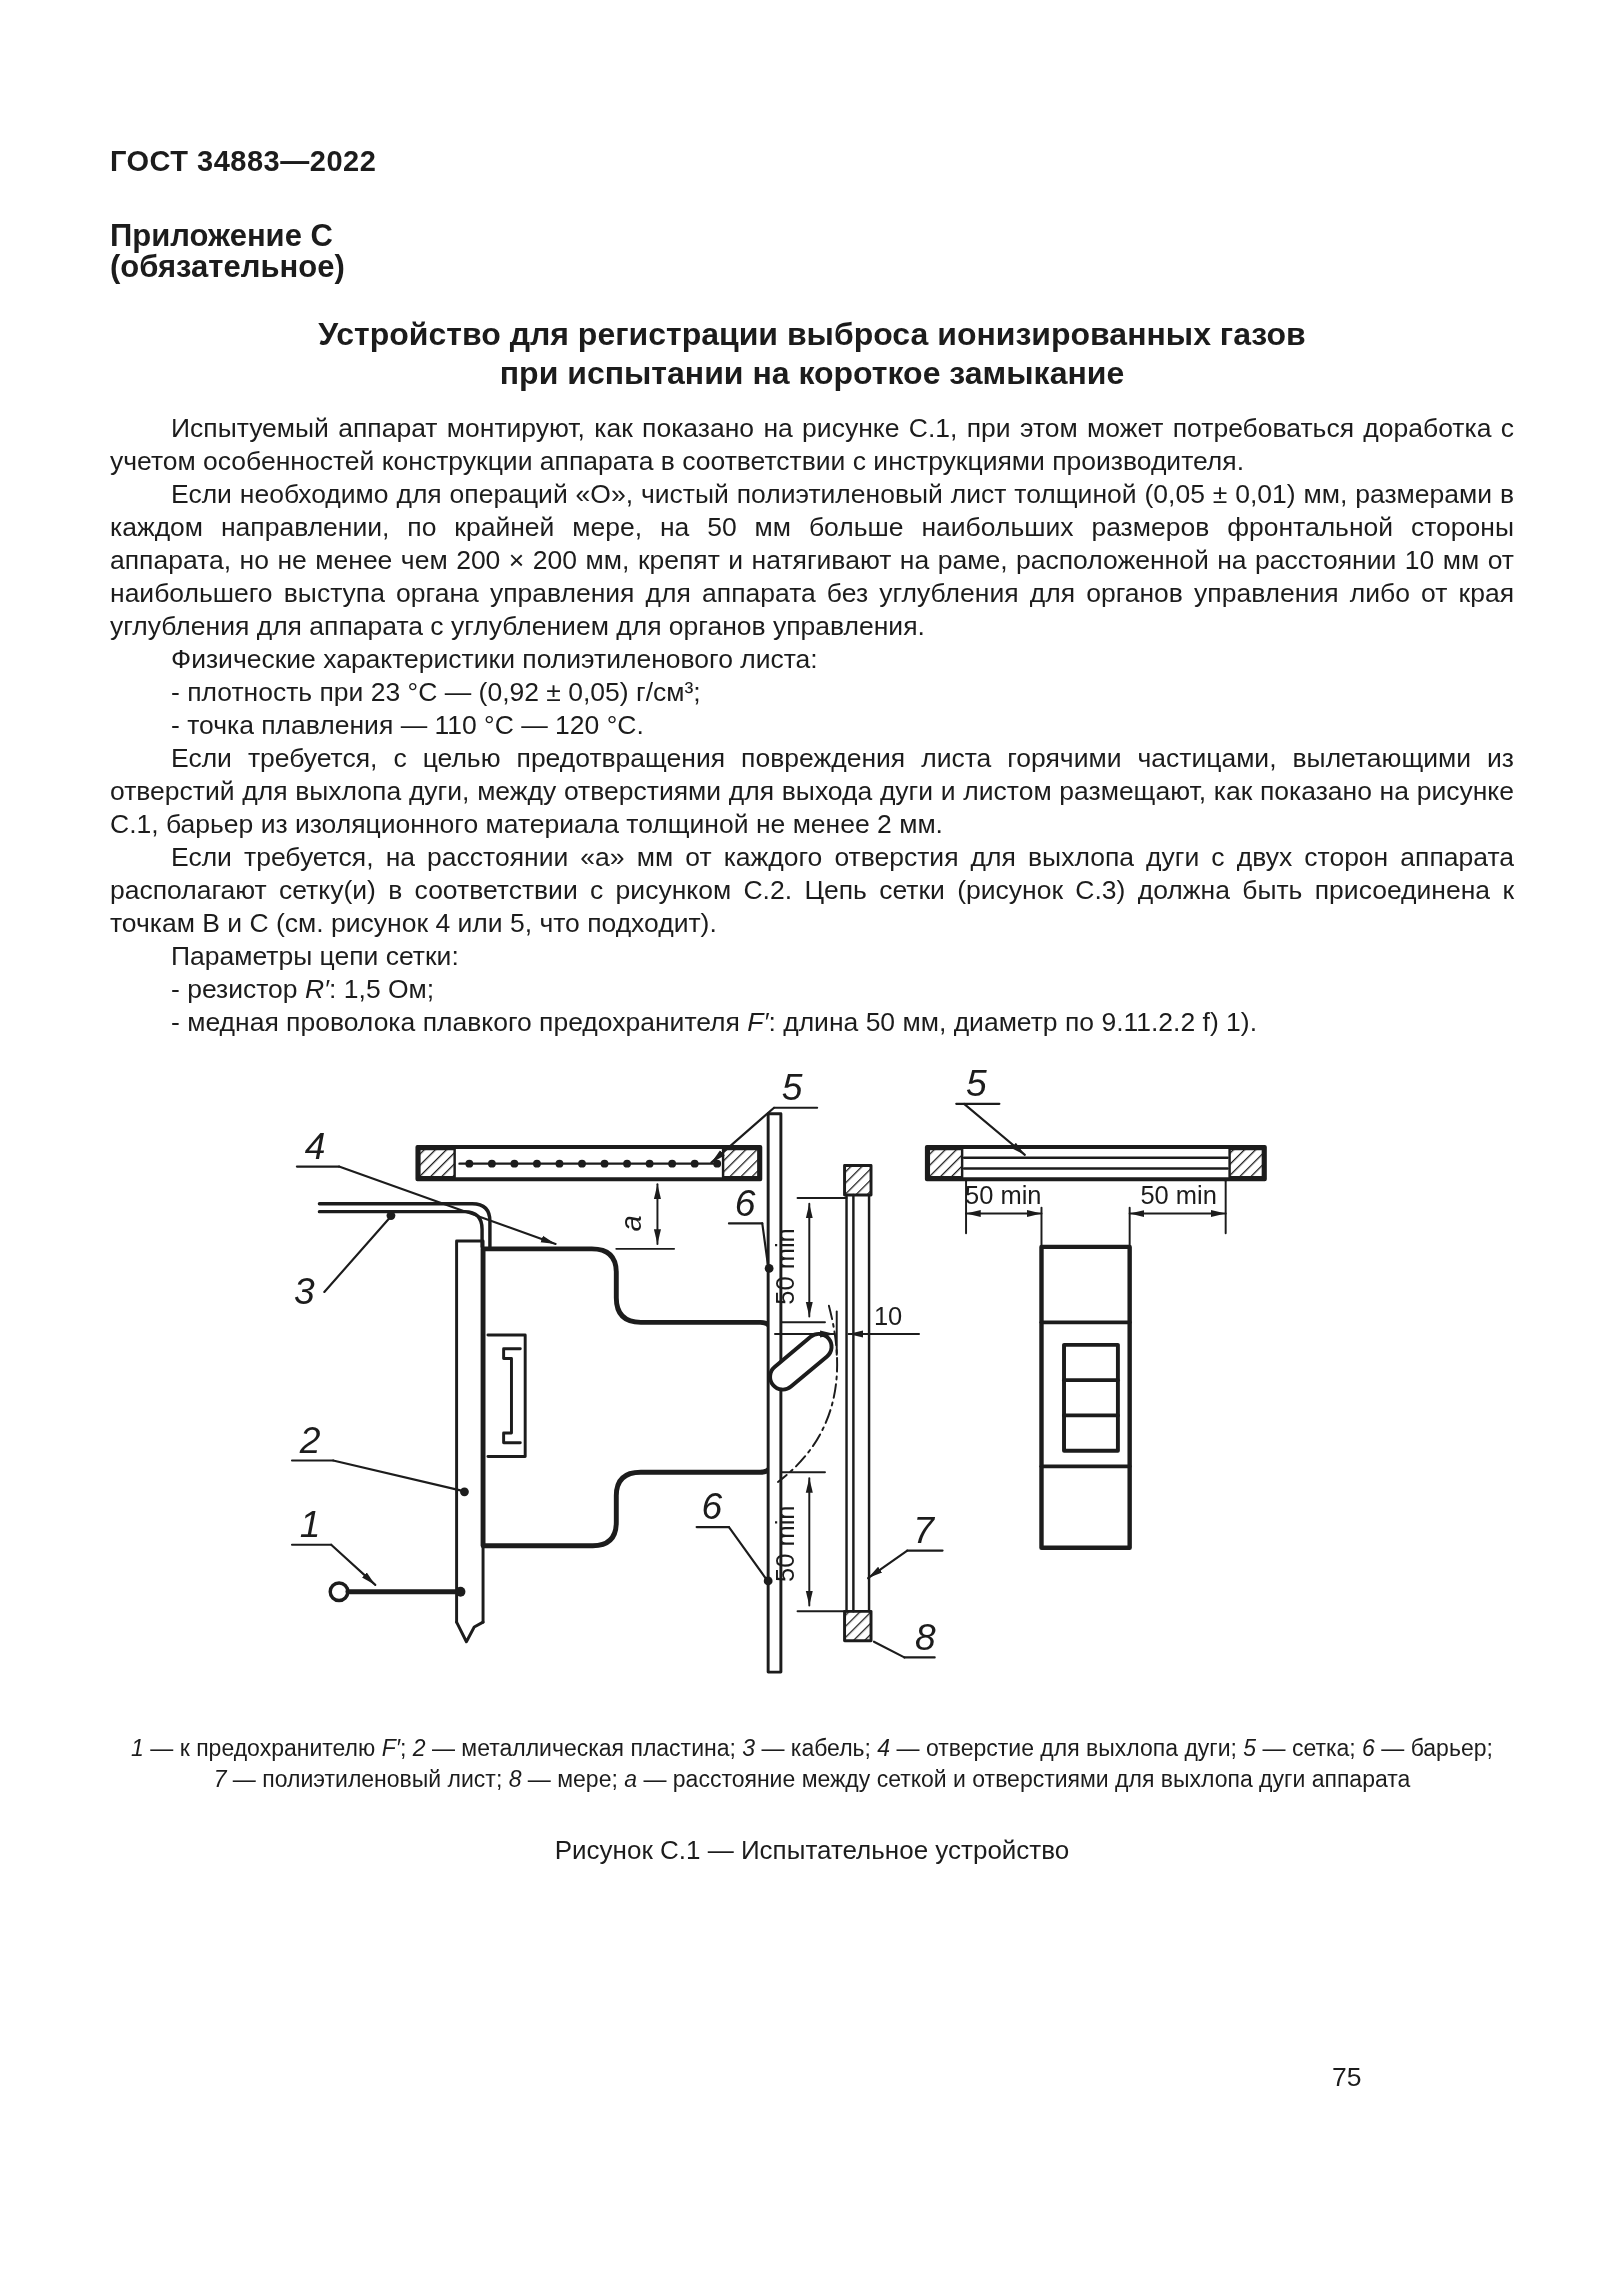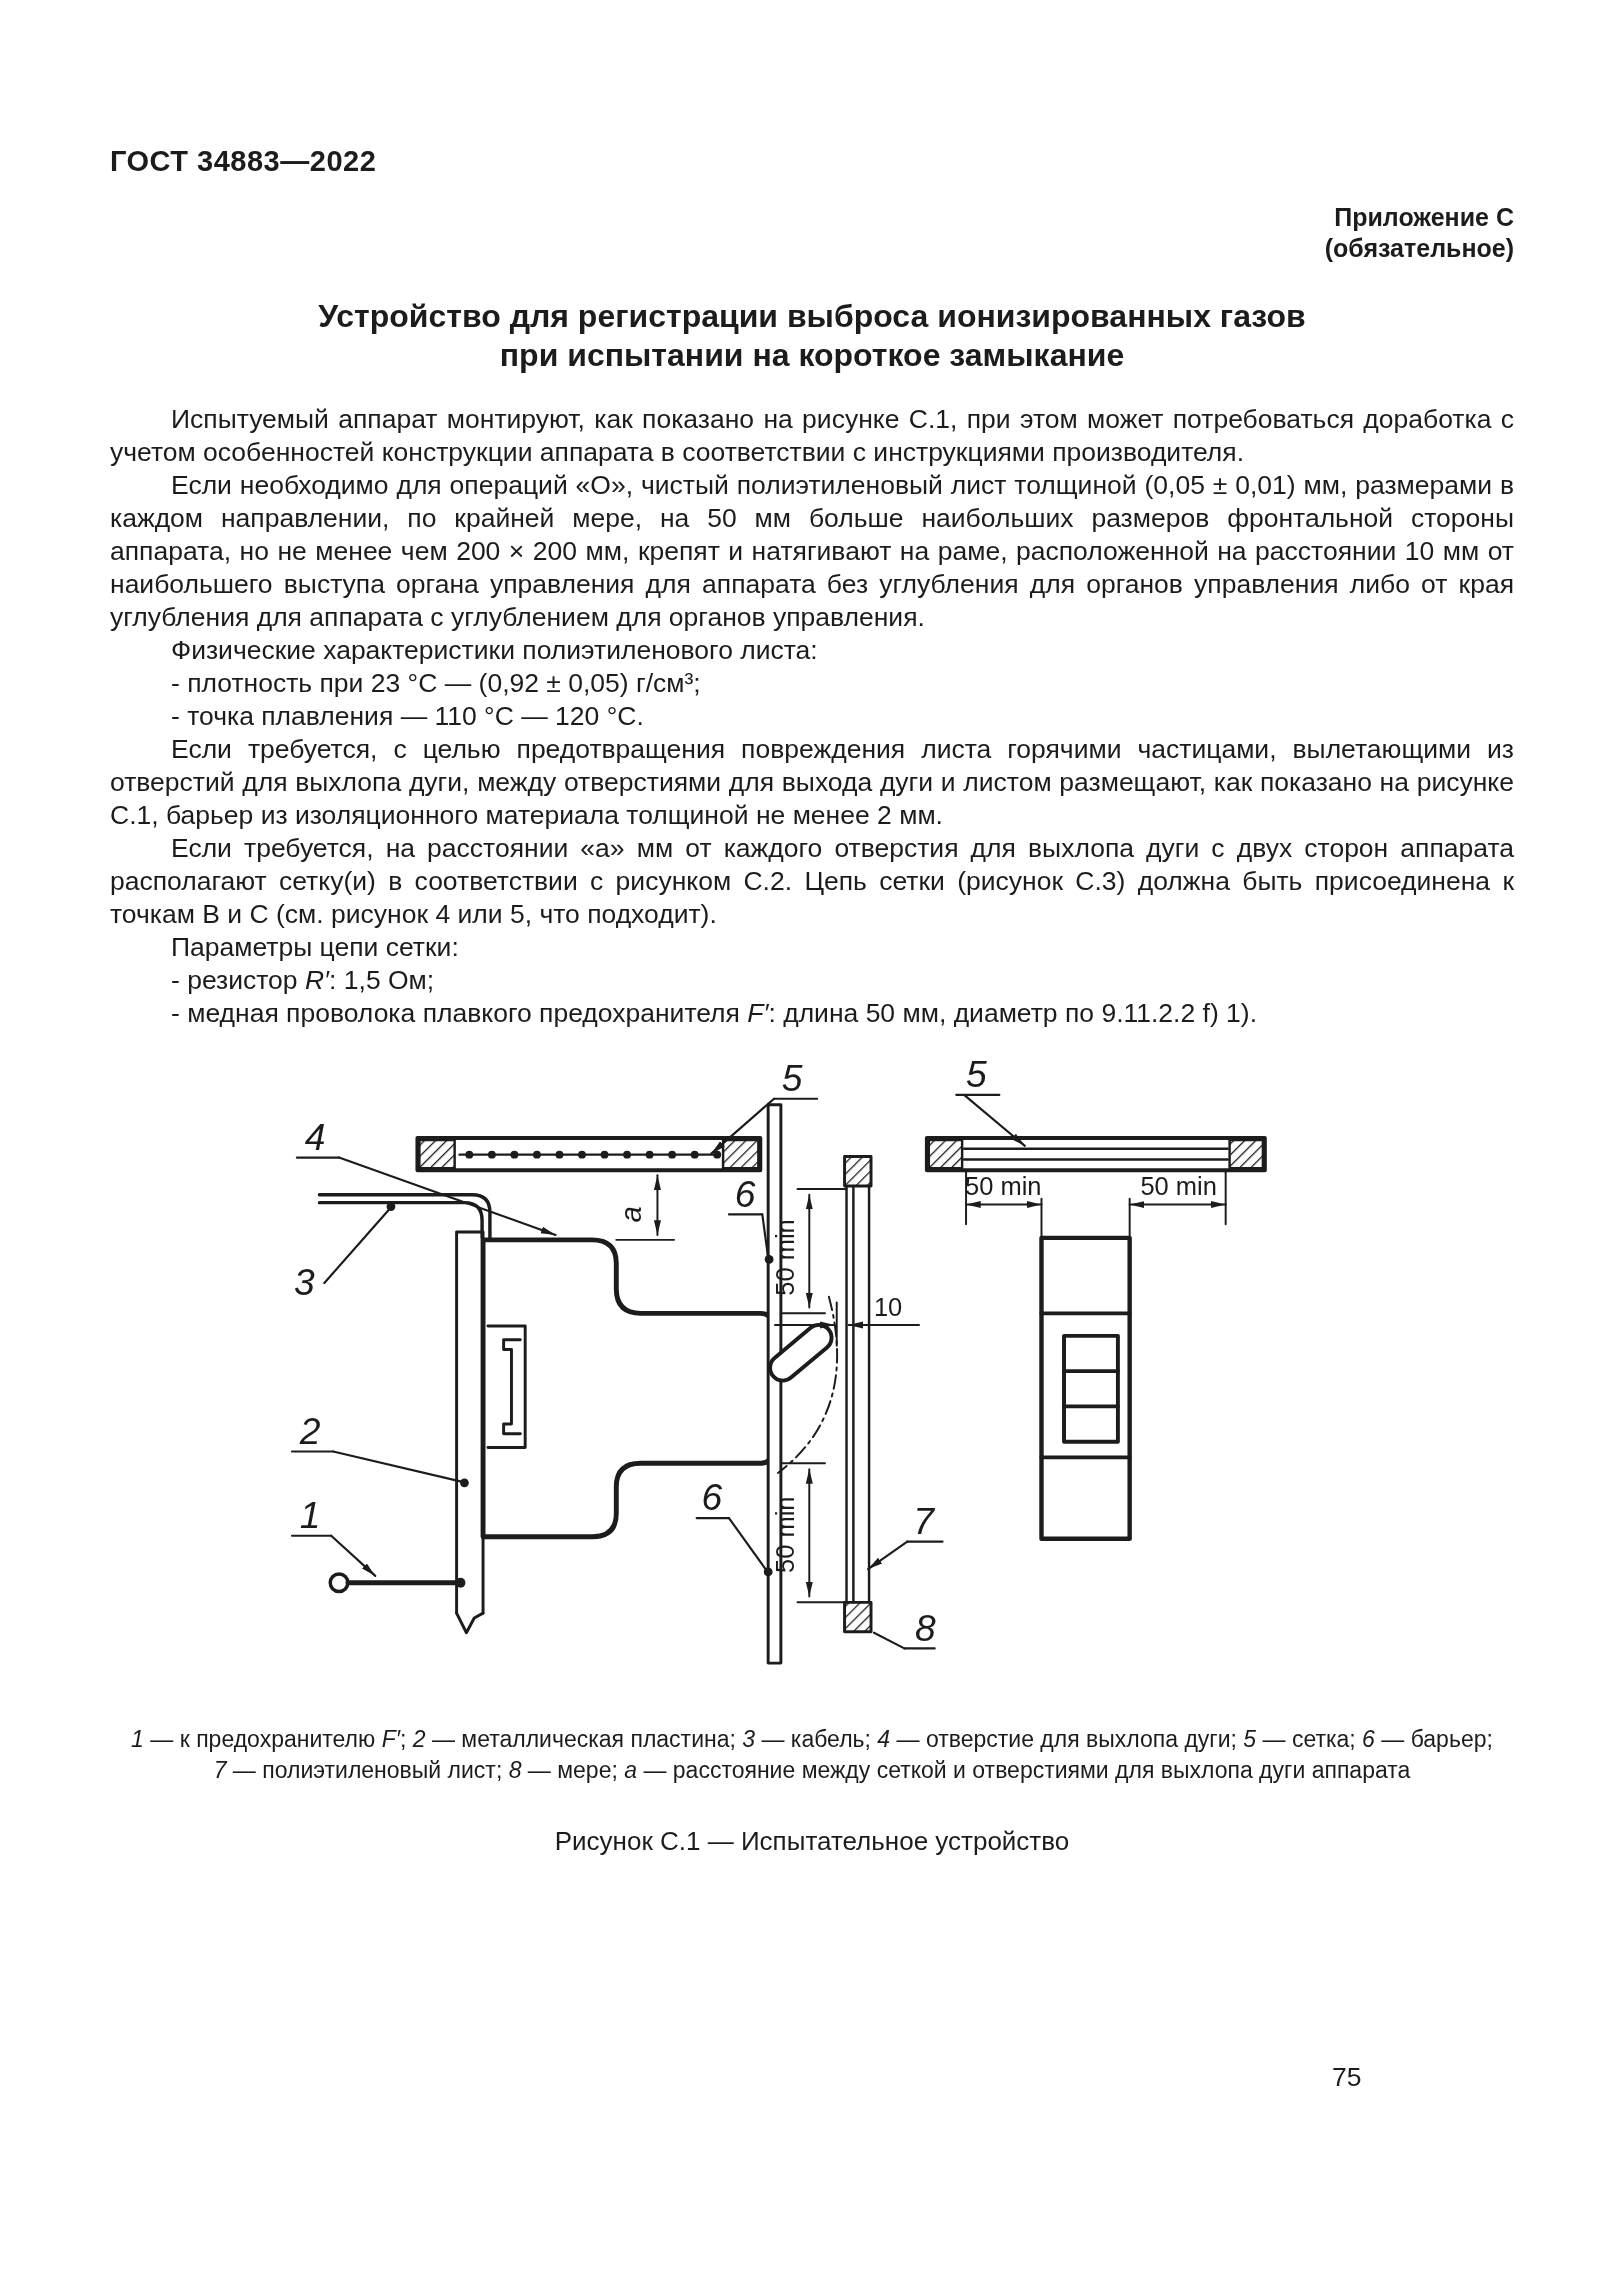--- a/index.html
+++ b/index.html
@@ -1,22 +1,22 @@
 <!DOCTYPE html>
 <html><head>
 <meta charset="utf-8">
 <style>
   html,body{margin:0;padding:0;}
   body{width:1621px;height:2293px;background:#ffffff;position:relative;overflow:hidden;
        font-family:"Liberation Sans",sans-serif;color:#1c1c1c;}
   .page-inner{padding:147px 107px 0 110px;}
   .doc-code{text-align:left;font-weight:bold;font-size:29px;line-height:29px;letter-spacing:0.5px;}
-  .appendix{margin-top:26px;text-align:right;font-weight:bold;font-size:25px;line-height:31px;}
+  .appendix{margin-top:44px;text-align:left;font-weight:bold;font-size:31px;line-height:31px;}
   .main-title{margin-top:33px;text-align:center;font-weight:bold;font-size:32px;line-height:39px;}
-  .body-text{margin-top:28px;}
+  .body-text{margin-top:19px;}
   .para{margin:0;font-size:26.5px;line-height:33px;text-align:justify;text-indent:61px;}
   .para.list-line{text-align:left;}
   .fig-wrap{margin-top:9.8px;margin-left:170px;}
   .fig-caption{margin-top:3.9px;text-align:center;font-size:23px;line-height:31px;}
   .fig-title{margin-top:40px;text-align:center;font-size:26px;}
   .page-num{position:absolute;left:1332px;top:2062px;font-size:26.5px;}
   svg text{fill:#1c1c1c;stroke:none;font-family:"Liberation Sans",sans-serif;}
   .callout{font-size:38px;font-style:italic;}
   .dim-label{font-size:26px;}
   .dim-a{font-size:30px;font-style:italic;}

